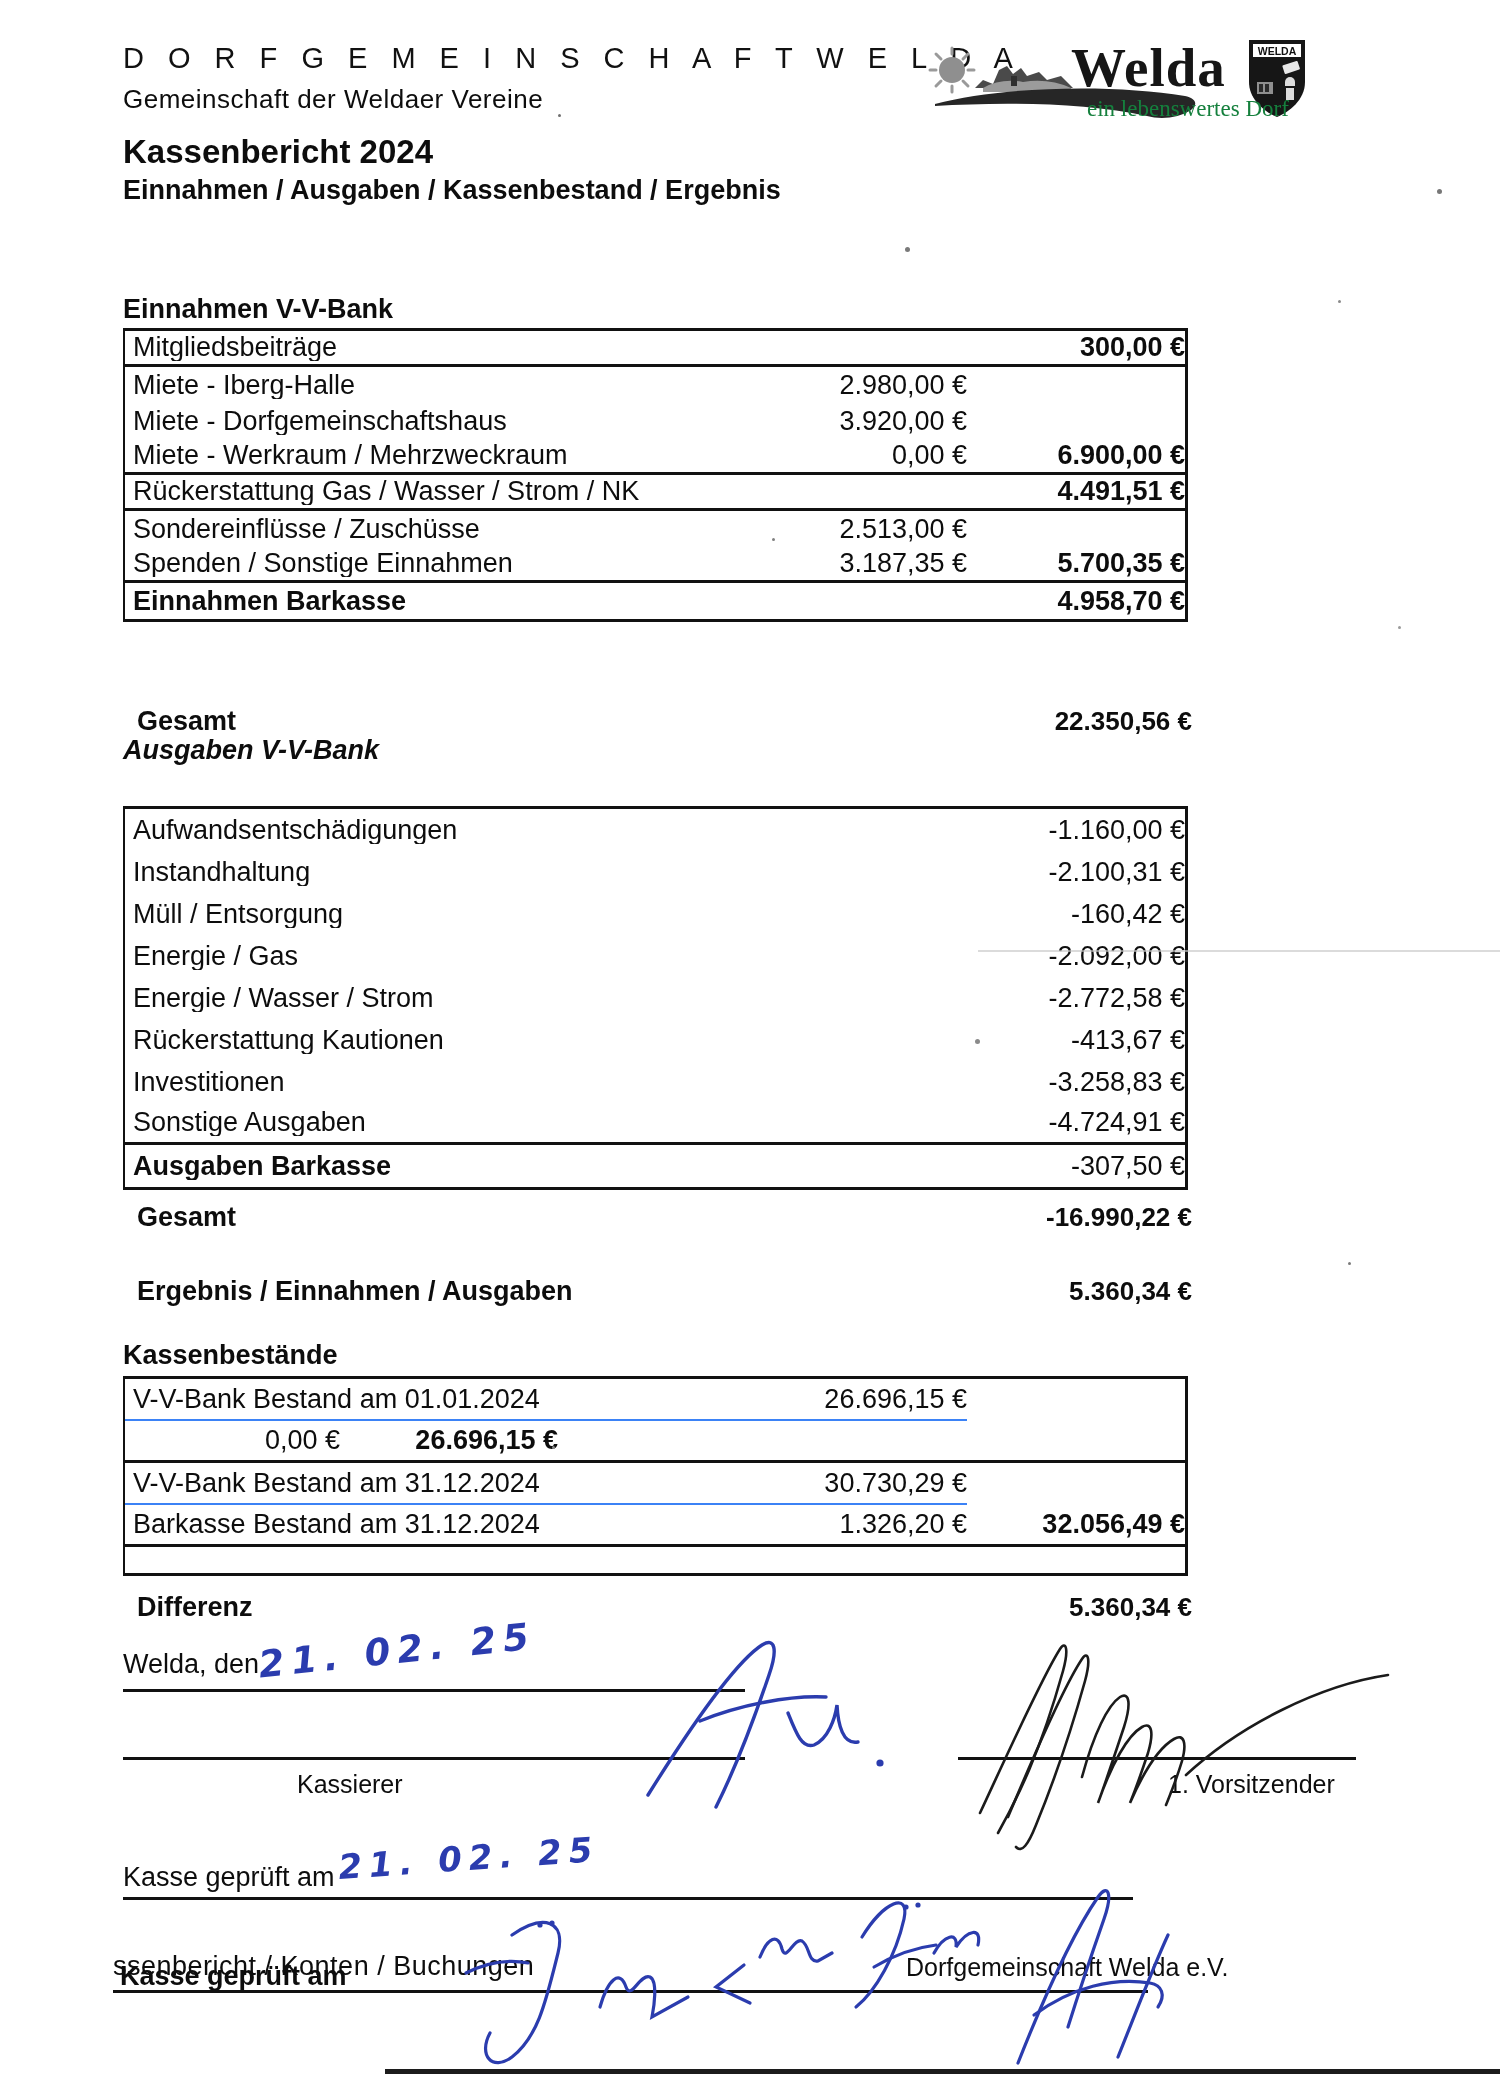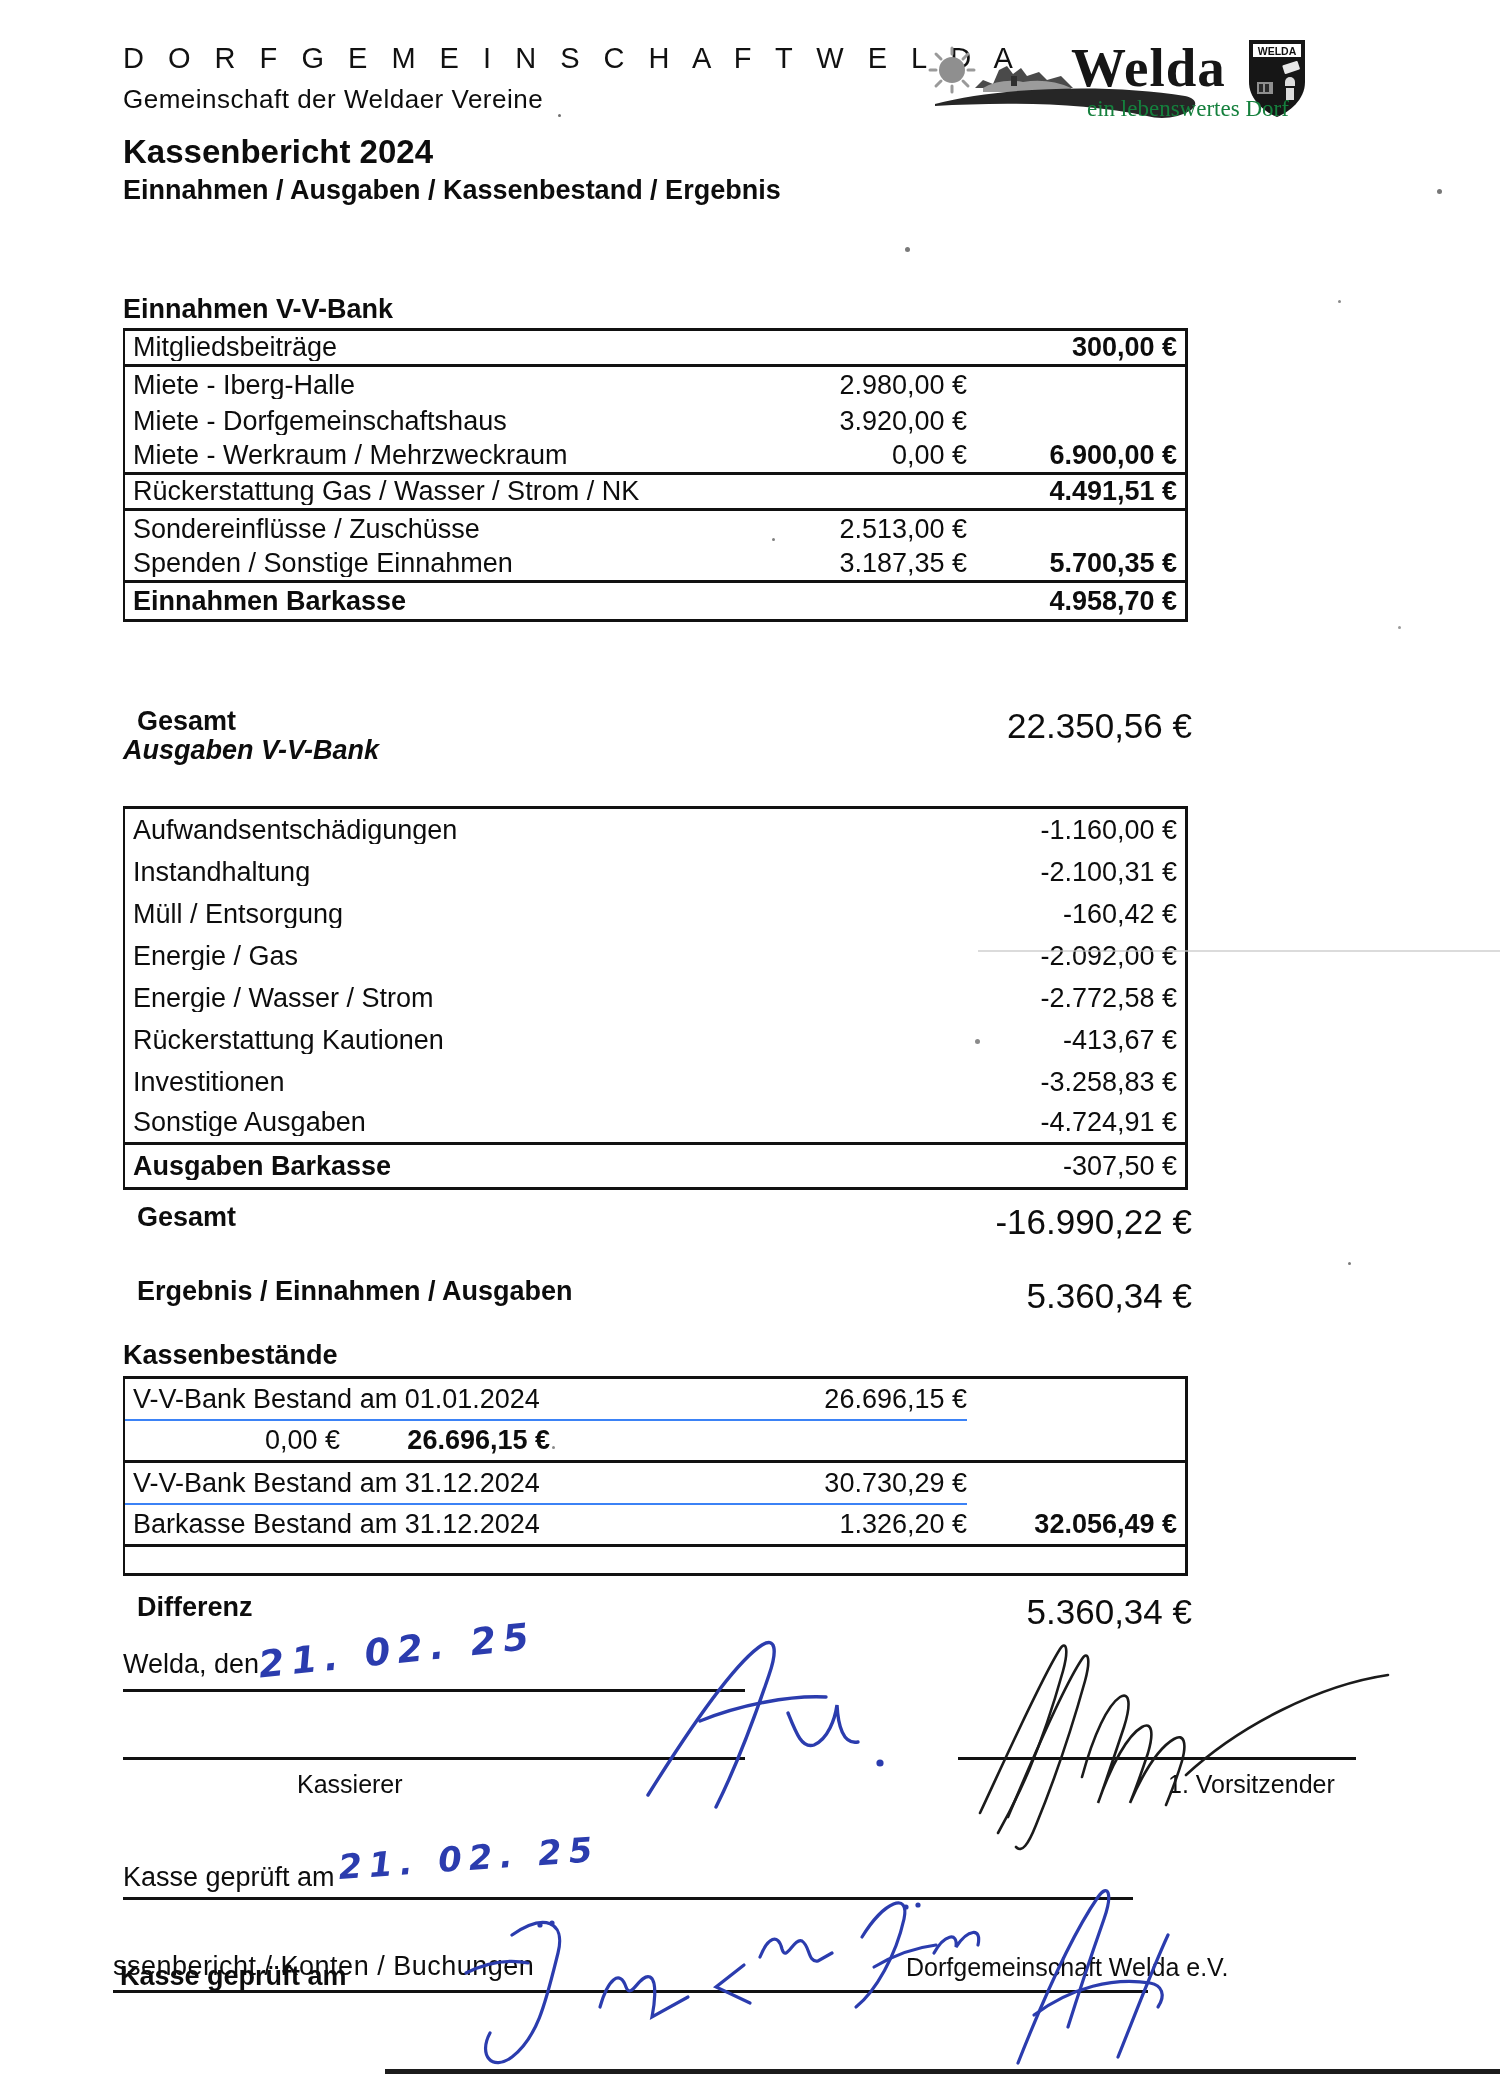--- a/index.html
+++ b/index.html
@@ -39,30 +39,30 @@
   .sec-heading { left:123px; font-size:27px; font-weight:700; }
 
   
   .tbl { left:123px; width:1065px; border:3px solid #111; border-left-width:2px; background:#fff; }
   .t-row { display:flex; height:36px; align-items:center; }
   .t-row.h42 { height:42px; }
   .t-row.sep { border-bottom:3px solid #111; }
   .cell { font-size:27px; line-height:1; }
   .cell.label { flex:1 1 auto; padding-left:8px; white-space:nowrap; overflow:hidden; }
   .cell.sub   { width:215px; text-align:right; }
-  .cell.total { width:218px; text-align:right; padding-right:8px; font-weight:700; }
+  .cell.total { width:218px; text-align:right; font-weight:700; }
   .cell.total.reg { font-weight:400; }
   .t-row.boldlabel .label { font-weight:700; }
   .t-row.partsep .label, .t-row.partsep .sub { border-bottom:2px solid #3b82f6; height:100%; display:flex; align-items:center; }
   .t-row.partsep .sub { justify-content:flex-end; }
   .t-row.empty { height:26px; }
 
   .sum-row { left:135px; width:1065px; display:flex; justify-content:space-between; }
   .sum-row .s-label { font-size:27px; font-weight:700; padding-left:2px; }
-  .sum-row .s-value { font-size:35px; font-weight:400; padding-right:8px; }
+  .sum-row .s-value { font-size:26px; font-weight:700; padding-right:8px; }
 
   
   .sig-zone { left:0; top:1635px; width:1198px; height:441px; }
   .sig-zone .txt { position:absolute; font-size:27px; white-space:nowrap; }
   .sig-zone .small { font-size:25px; }
   .hand {
     position:absolute; color:#2b3cae;
     font-style:italic; font-weight:600;
     letter-spacing:7px; white-space:nowrap;
     font-family:"DejaVu Sans", sans-serif;

